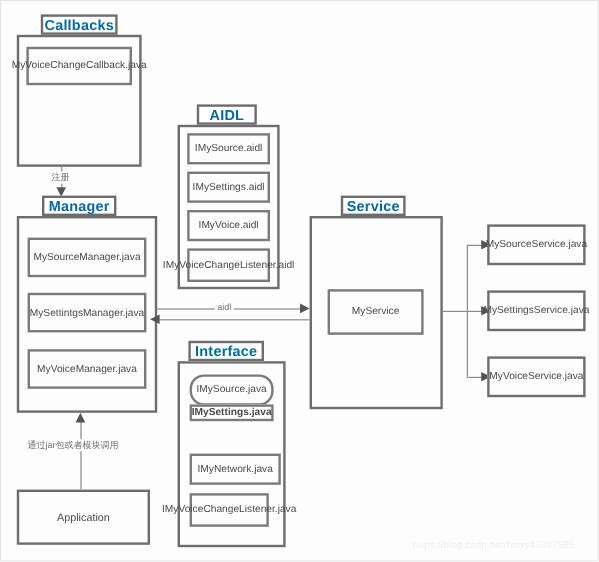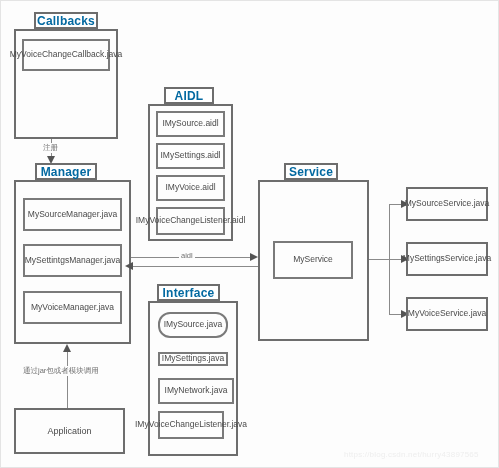--- a/index.html
+++ b/index.html
@@ -143,21 +143,21 @@
   <div class="group-tab" style="left:163px; top:86px; width:50px; height:17px;">AIDL</div>
   <div class="group" style="left:147px; top:103px; width:85px; height:137px;"></div>
   <div class="node" style="left:155px; top:110px; width:69px; height:26px;">IMySource.aidl</div>
   <div class="node" style="left:155px; top:142px; width:69px; height:26px;">IMySettings.aidl</div>
   <div class="node" style="left:155px; top:174px; width:69px; height:26px;">IMyVoice.aidl</div>
   <div class="node" style="left:155px; top:206px; width:69px; height:28px;">IMyVoiceChangeListener.aidl</div>
 
   <div class="group-tab" style="left:156px; top:283px; width:63px; height:17px;">Interface</div>
   <div class="group" style="left:147px; top:300px; width:90px; height:155px;"></div>
   <div class="node" style="left:157px; top:311px; width:70px; height:26px;border-radius:12px;">IMySource.java</div>
-  <div class="node" style="left:157px; top:351px; width:70px; height:14px;">IMySettings.java</div>
+  <div class="node" style="left:157px; top:336px; width:70px; height:14px;font-weight:bold;">IMySettings.java</div>
   <div class="node" style="left:157px; top:377px; width:76px; height:26px;">IMyNetwork.java</div>
   <div class="node" style="left:157px; top:410px; width:66px; height:28px;">IMyVoiceChangeListener.java</div>
 
   <div class="group-tab" style="left:283px; top:162px; width:54px; height:17px;">Service</div>
   <div class="group" style="left:257px; top:179px; width:111px; height:161px;"></div>
   <div class="node" style="left:272px; top:240px; width:80px; height:38px;">MyService</div>
 
   <div class="line-h" style="left:130px; top:256px; width:123px;"></div>
   <div class="arrow right" style="left:249px; top:251.5px;"></div>
   <div class="edge-label" style="left:178px; top:250px;">aidl</div>

